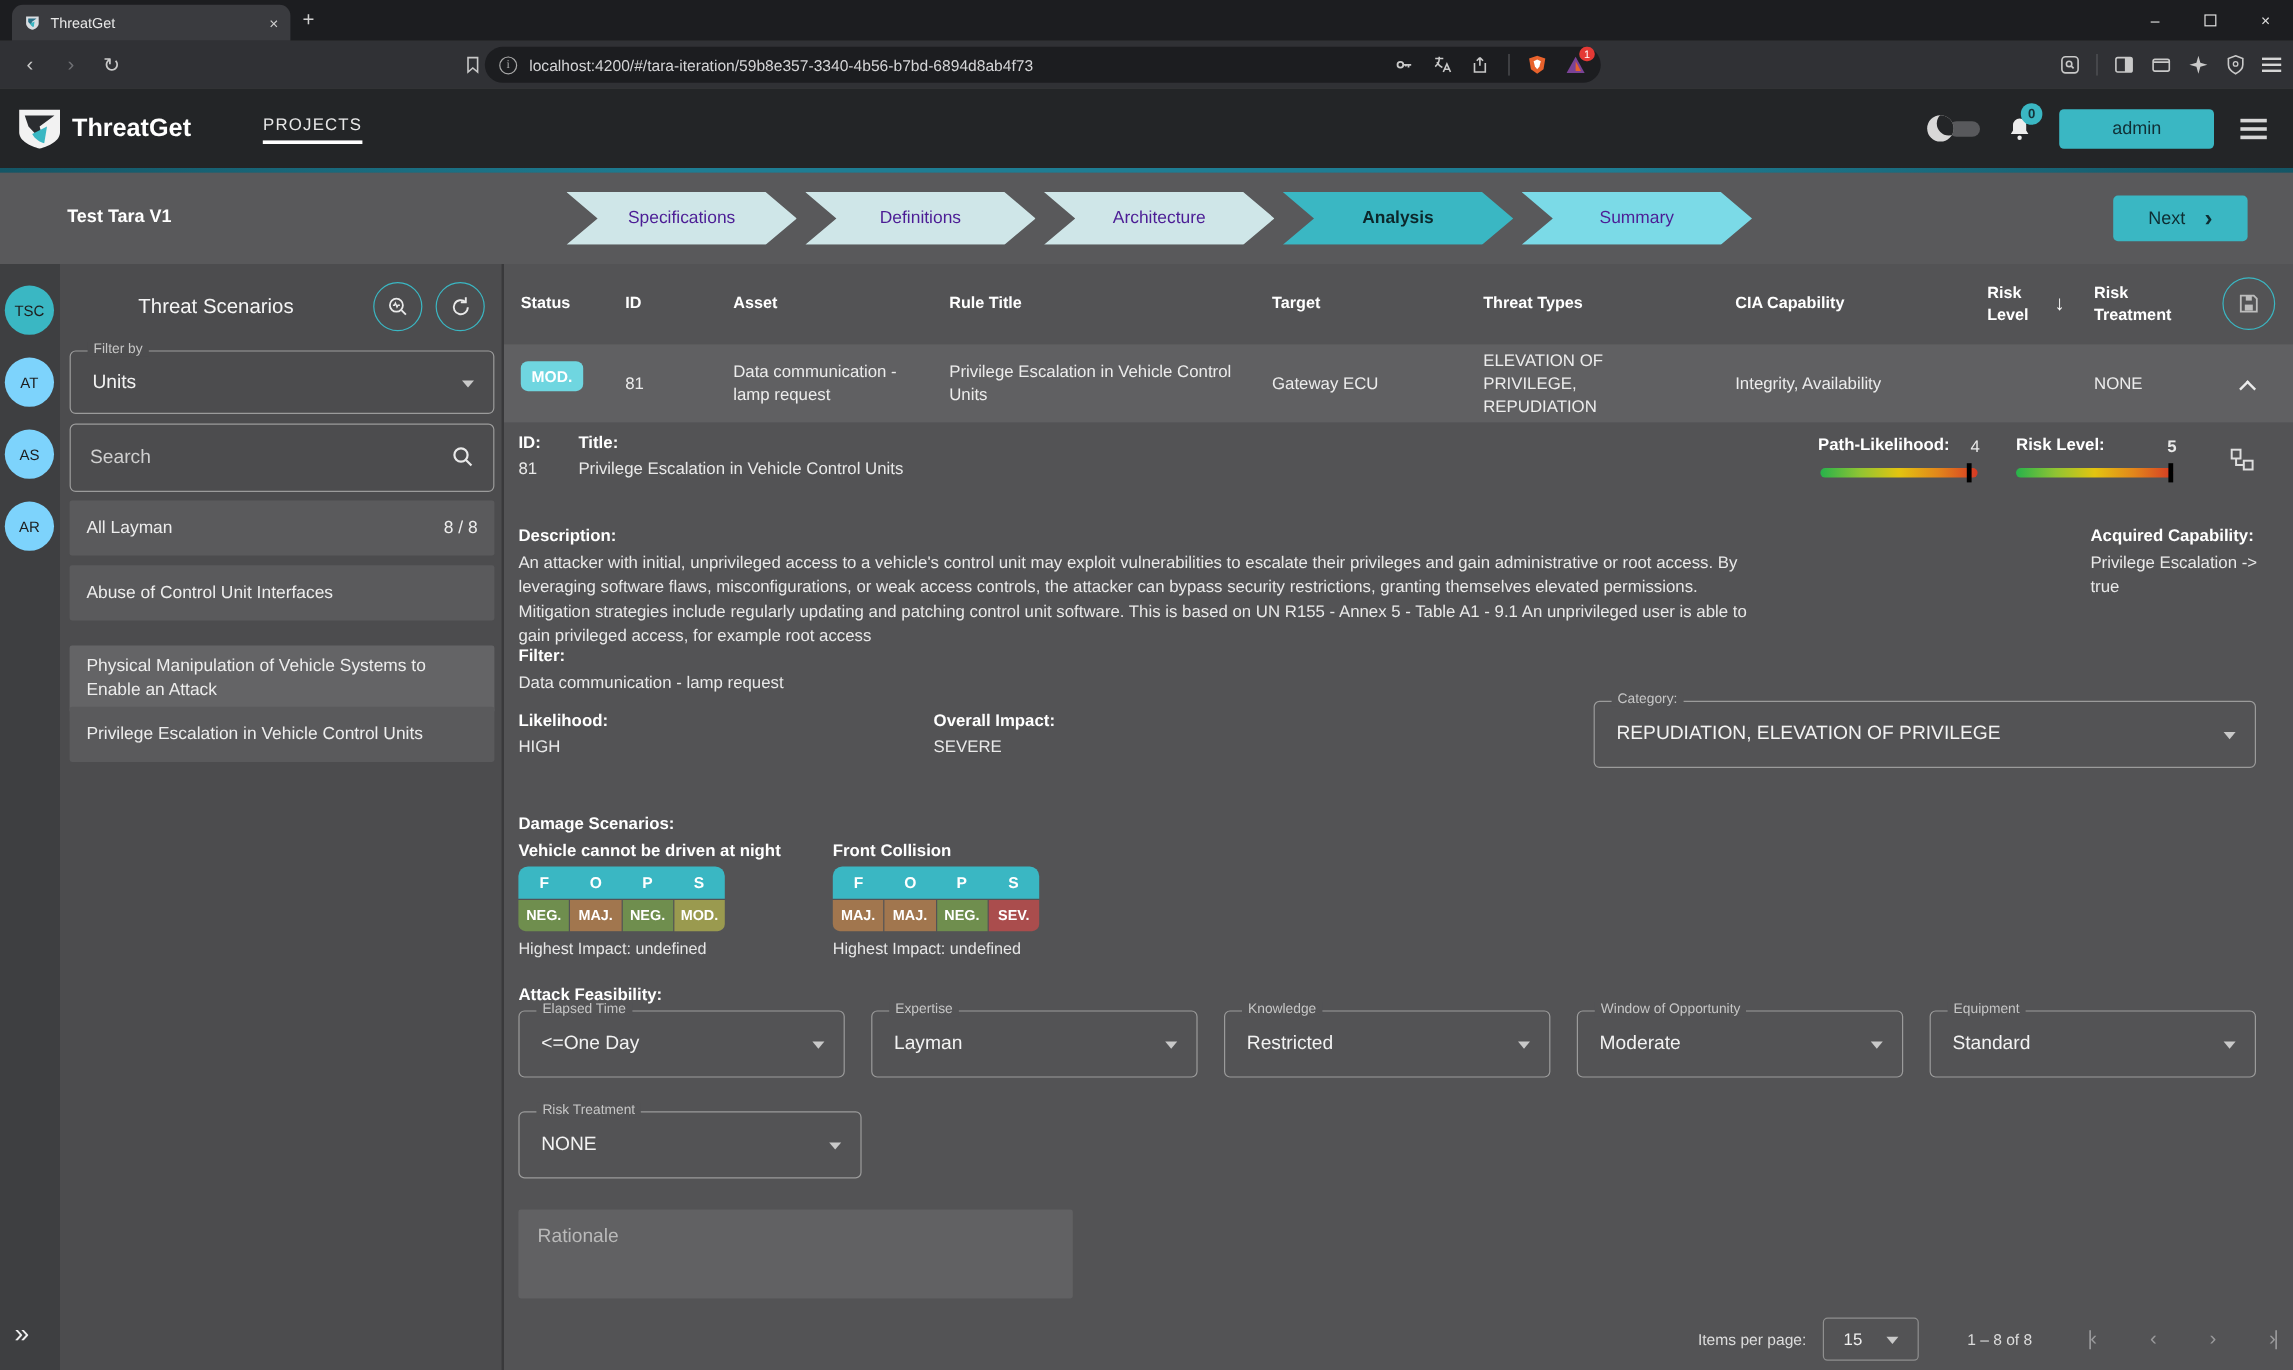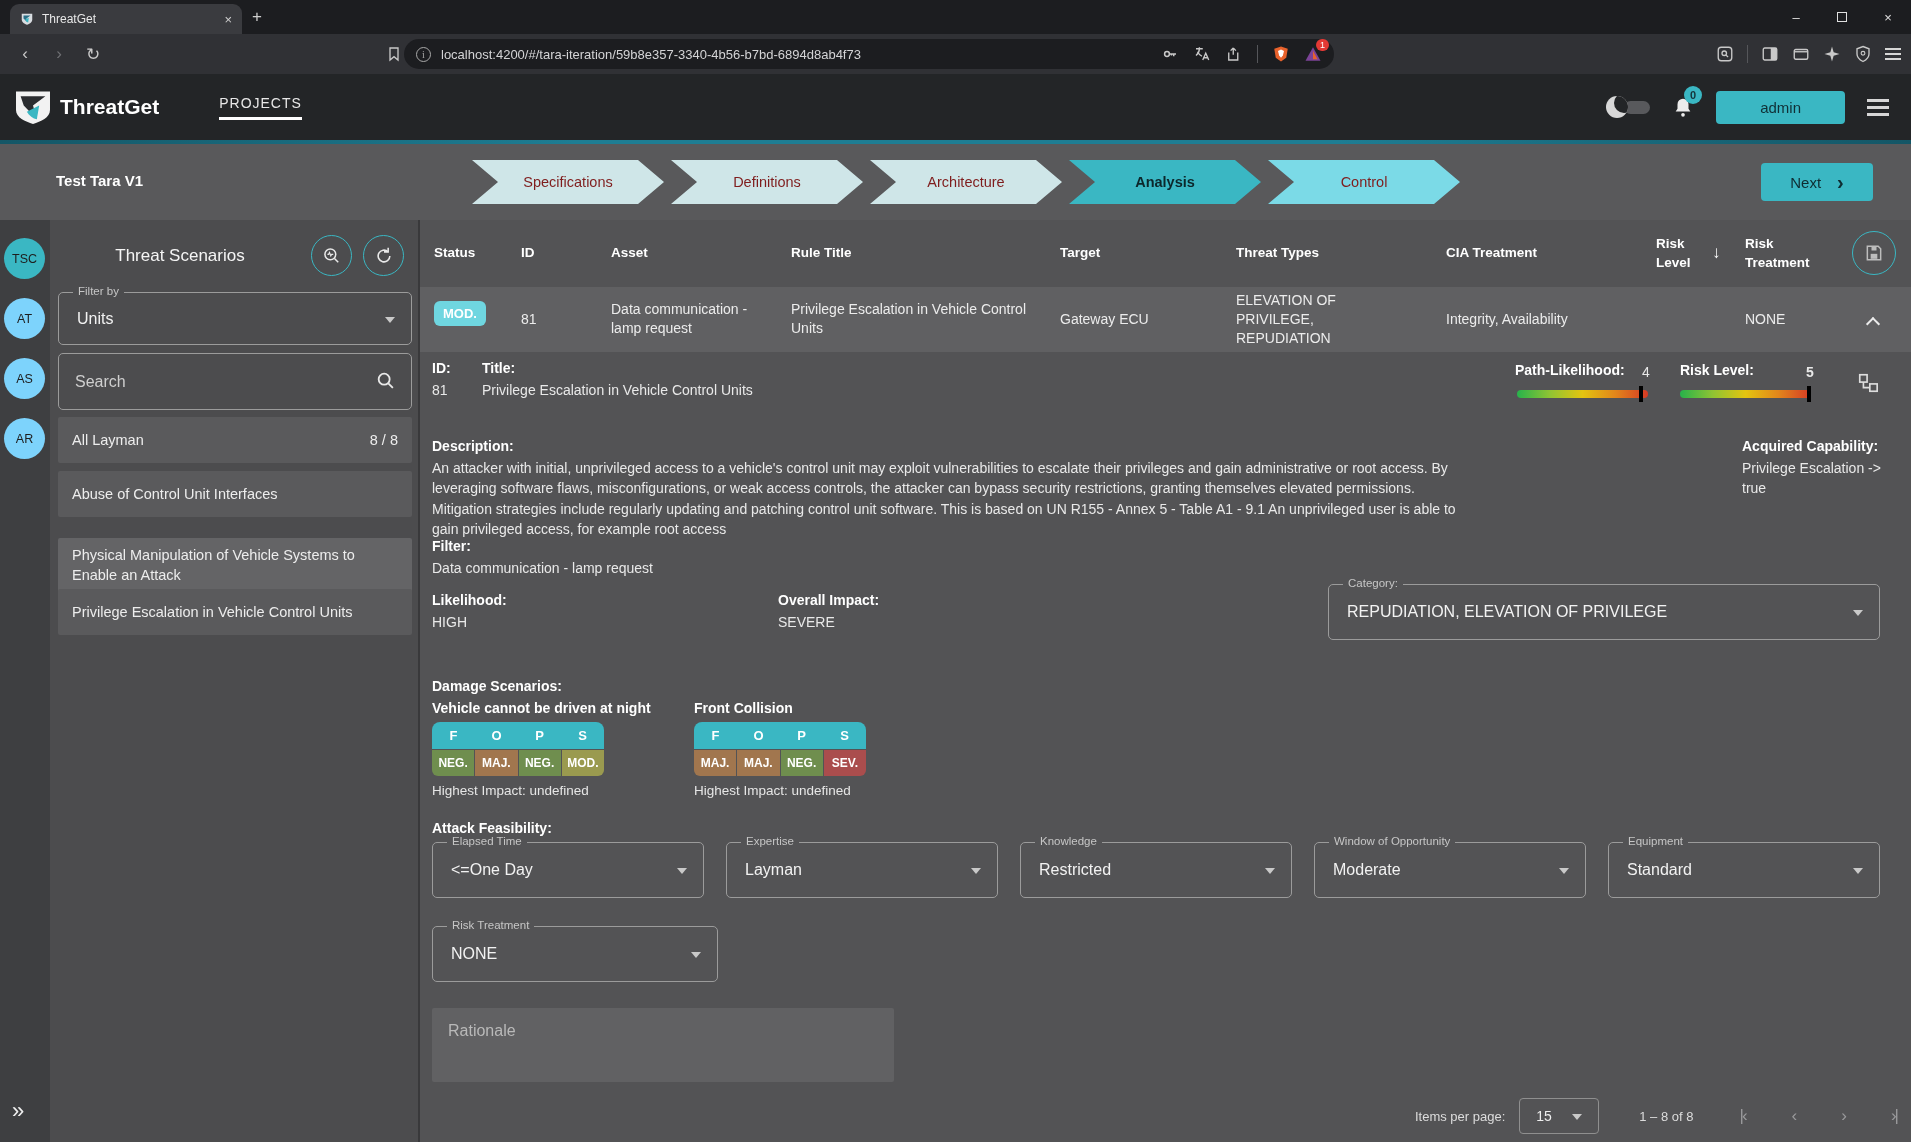--- a/index.html
+++ b/index.html
@@ -48,21 +48,21 @@
     border-radius:50%; background:#232527; }
   .toggle-track { width:26px; height:13px; border-radius:7px; background:#58595c; margin-left:-4px; }
   .bell-wrap { position:relative; }
   .nbadge { position:absolute; top:-9px; right:-8px; width:18px; height:18px; border-radius:50%;
     background:#3ab7c3; color:#15343a; font-size:11px; font-weight:bold; text-align:center; line-height:18px; }
   .admin-btn { background:#3ab7c3; color:#103036; font-size:15px; padding:8px 44px; border-radius:4px; }
   
   #stepbar { position:absolute; left:0; top:144px; width:1911px; height:76px; background:#59595b; }
   #project-name { position:absolute; left:56px; top:28px; color:#ffffff; font-weight:bold; font-size:15px; }
   #steps { position:absolute; left:472px; top:16px; display:flex; gap:7px; }
-  .step { height:44px; line-height:44px; width:192px; text-align:center; color:#7f1d1d; font-size:14.5px;
+  .step { height:44px; line-height:44px; width:192px; text-align:center; color:#4c1d95; font-size:14.5px;
     background:#cfe6e8;
     clip-path:polygon(0 0, calc(100% - 26px) 0, 100% 50%, calc(100% - 26px) 100%, 0 100%, 26px 50%); }
   .step.active { background:#3ab7c3; font-weight:bold; color:#0c272b; }
   .step.next-step { background:#7bdae7; }
   #next-btn { position:absolute; right:38px; top:19px; background:#3ab7c3; color:#0e2d32;
     font-size:15px; width:112px; height:38px; border-radius:4px; display:flex;
     align-items:center; justify-content:center; gap:16px; }
   #next-btn .chev { font-size:20px; font-weight:bold; line-height:1; }
   
   #rail { position:absolute; left:0; top:220px; width:50px; height:922px; background:#3e3f41; }
@@ -274,21 +274,21 @@
 </div>
 <div id="accent-line"></div>
 
 <div id="stepbar">
   <span id="project-name">Test Tara V1</span>
   <div id="steps">
     <div class="step">Specifications</div>
     <div class="step">Definitions</div>
     <div class="step">Architecture</div>
     <div class="step active">Analysis</div>
-    <div class="step next-step">Control</div>
+    <div class="step next-step">Summary</div>
   </div>
   <div id="next-btn">
     <span>Next</span>
     <span class="chev">›</span>
   </div>
 </div>
 
 <div id="rail">
   <div class="rail-circ active" style="top:18px;">TSC</div>
   <div class="rail-circ" style="top:78px;">AT</div>
@@ -342,21 +342,21 @@
 </div>
 
 <div id="content">
 
   <div class="hcell" style="left:14px;">Status</div>
   <div class="hcell" style="left:101px;">ID</div>
   <div class="hcell" style="left:191px;">Asset</div>
   <div class="hcell" style="left:371px;">Rule Title</div>
   <div class="hcell" style="left:640px;">Target</div>
   <div class="hcell" style="left:816px;">Threat Types</div>
-  <div class="hcell" style="left:1026px;">CIA Treatment</div>
+  <div class="hcell" style="left:1026px;">CIA Capability</div>
   <div class="hcell" style="left:1236px; width:48px;">Risk Level</div>
   <div class="hcell" style="left:1292px; font-size:17px;">↓</div>
   <div class="hcell" style="left:1325px; width:70px;">Risk Treatment</div>
   <div id="save-btn">
     <svg width="20" height="20" viewBox="0 0 24 24">
         <path d="M4 4h13l3 3v13H4z" fill="none" stroke="#bdbdbd" stroke-width="1.8"></path>
         <rect x="8" y="13" width="8" height="6" fill="#bdbdbd"></rect>
         <rect x="9" y="4" width="6" height="5" fill="#bdbdbd"></rect>
       </svg>
   </div>

